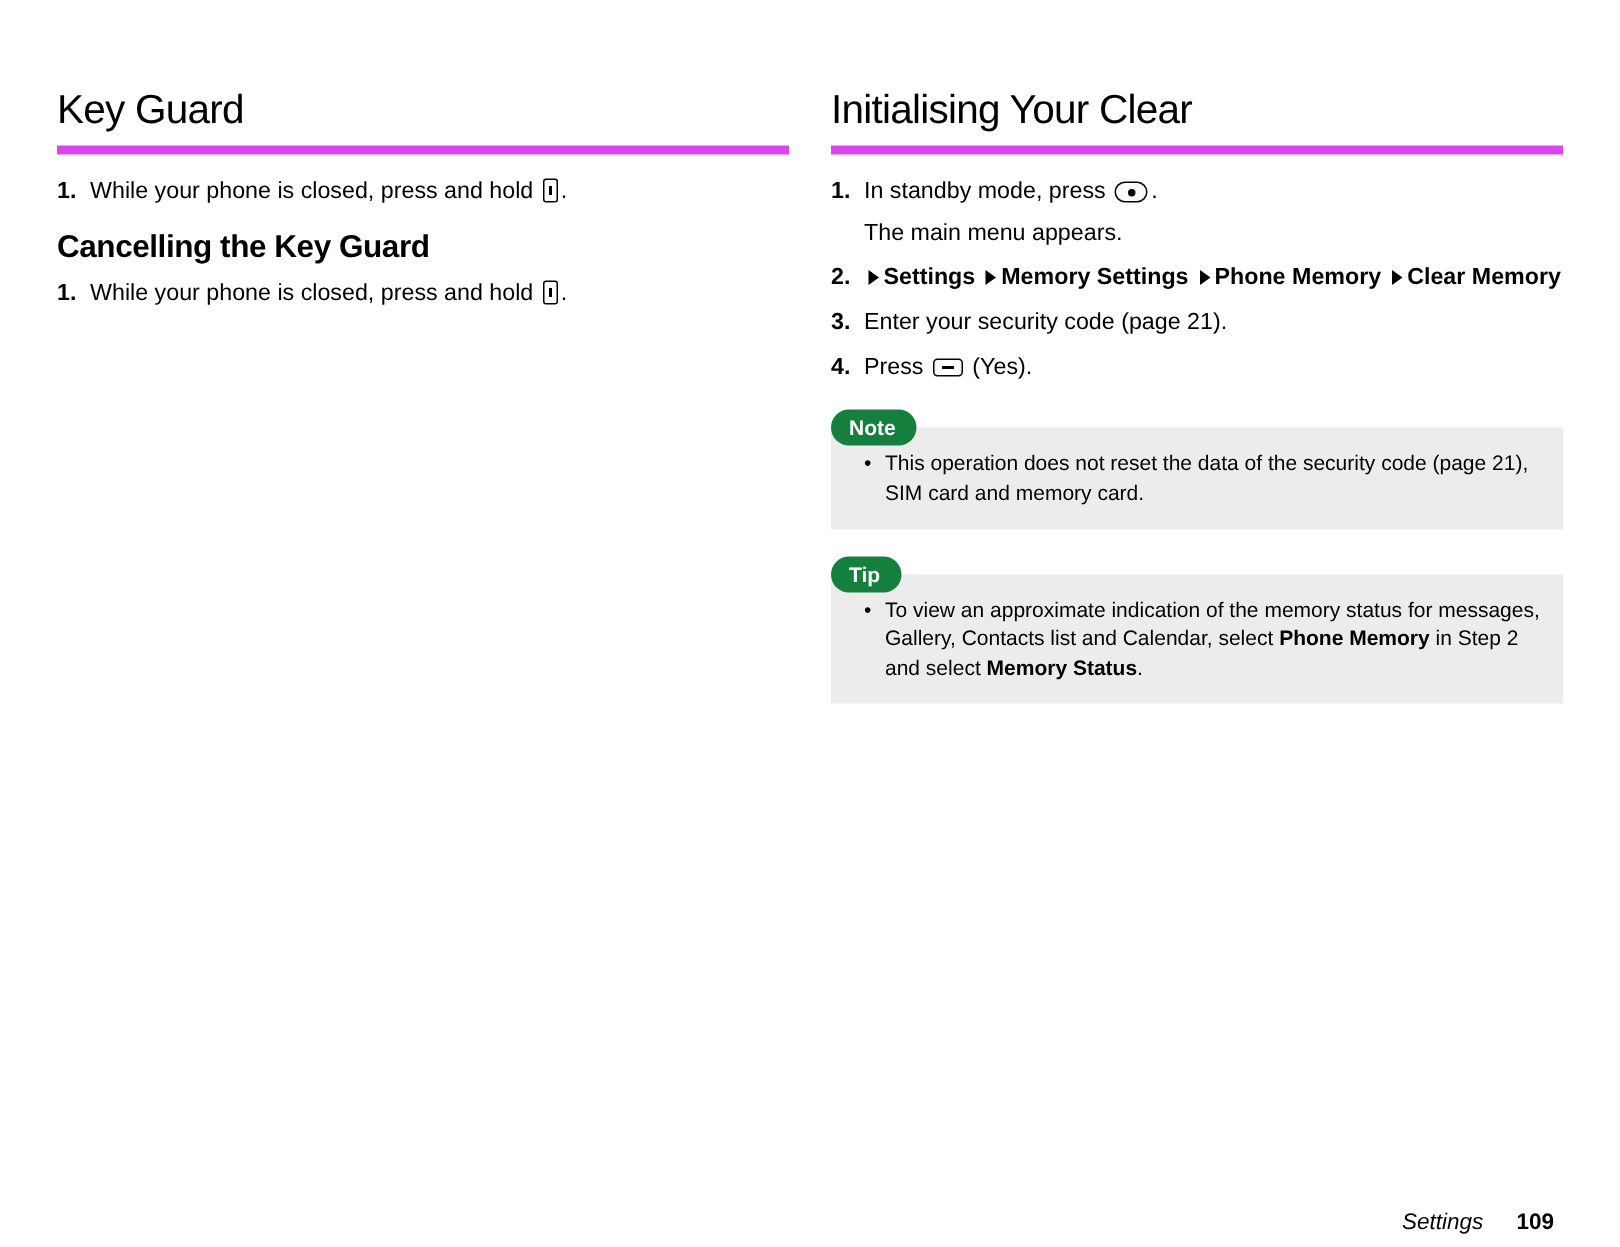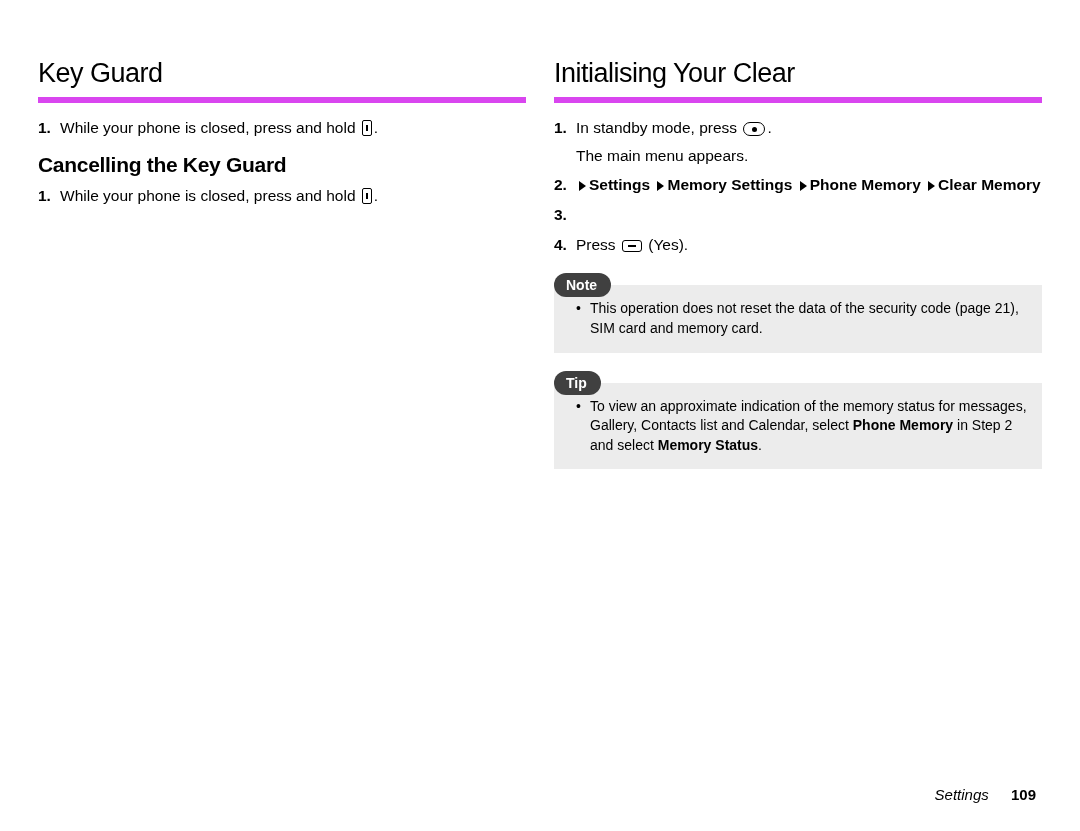--- a/index.html
+++ b/index.html
@@ -127,21 +127,21 @@
     border-bottom:5px solid transparent;
     border-left:7px solid #000;
     margin: 0 3px;
     vertical-align: -1px;
   }
   .callout-wrap {
     margin-top: 18px;
   }
   .callout-label {
     display: inline-block;
-    background: #404040;
+    background: #15803d;
     color: #fff;
     font-weight: bold;
     font-size: 14px;
     padding: 4px 14px 4px 12px;
     border-radius: 12px;
     position: relative;
     z-index: 2;
   }
   .callout-box {
     background: #ececec;
@@ -150,21 +150,21 @@
     font-size: 14px;
     line-height: 1.4;
   }
   .callout-box .bullet {
     display: flex;
     gap: 6px;
   }
   .callout-box .bullet .dot { min-width: 8px; }
   .footer {
     position: absolute;
-    bottom: 28px;
+    bottom: 8px;
     right: 44px;
     font-size: 15px;
   }
   .footer .sec { font-style: italic; margin-right: 18px; }
   .footer .pg { font-weight: bold; }
   b { font-weight: bold; }
 </style>
 </head>
 <body>
 
@@ -212,20 +212,21 @@
           <span class="tri"></span><b>Settings</b>
           <span class="tri"></span><b>Memory Settings</b>
           <span class="tri"></span><b>Phone Memory</b>
           <span class="tri"></span><b>Clear Memory</b>
         </span>
       </div>
 
       <div class="li">
         <span class="num">3.</span>
         <span class="txt">
+          <span>Enter your security code (page 21).</span>
         </span>
       </div>
 
       <div class="li">
         <span class="num">4.</span>
         <span class="txt">
           <span>Press </span><span class="icon-soft"></span><span> (Yes).</span>
         </span>
       </div>
     </div>

